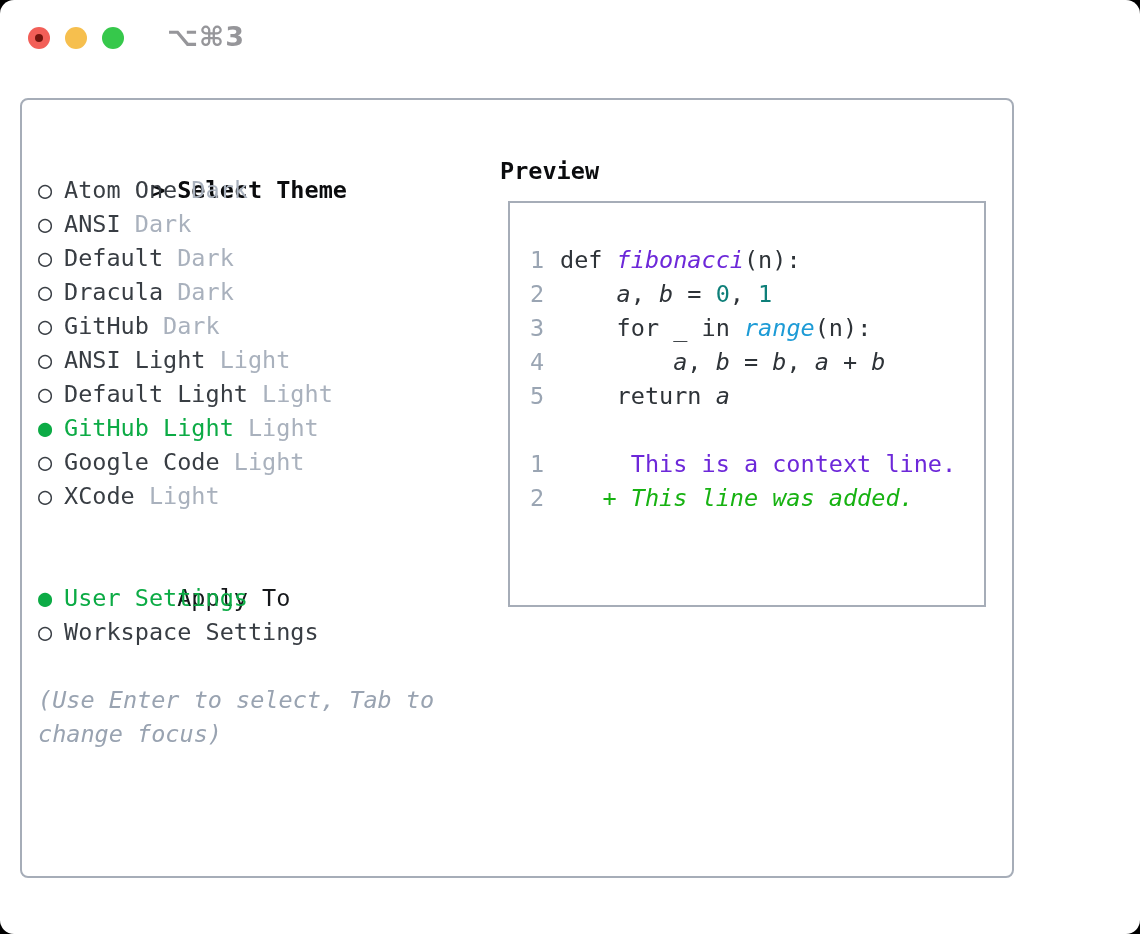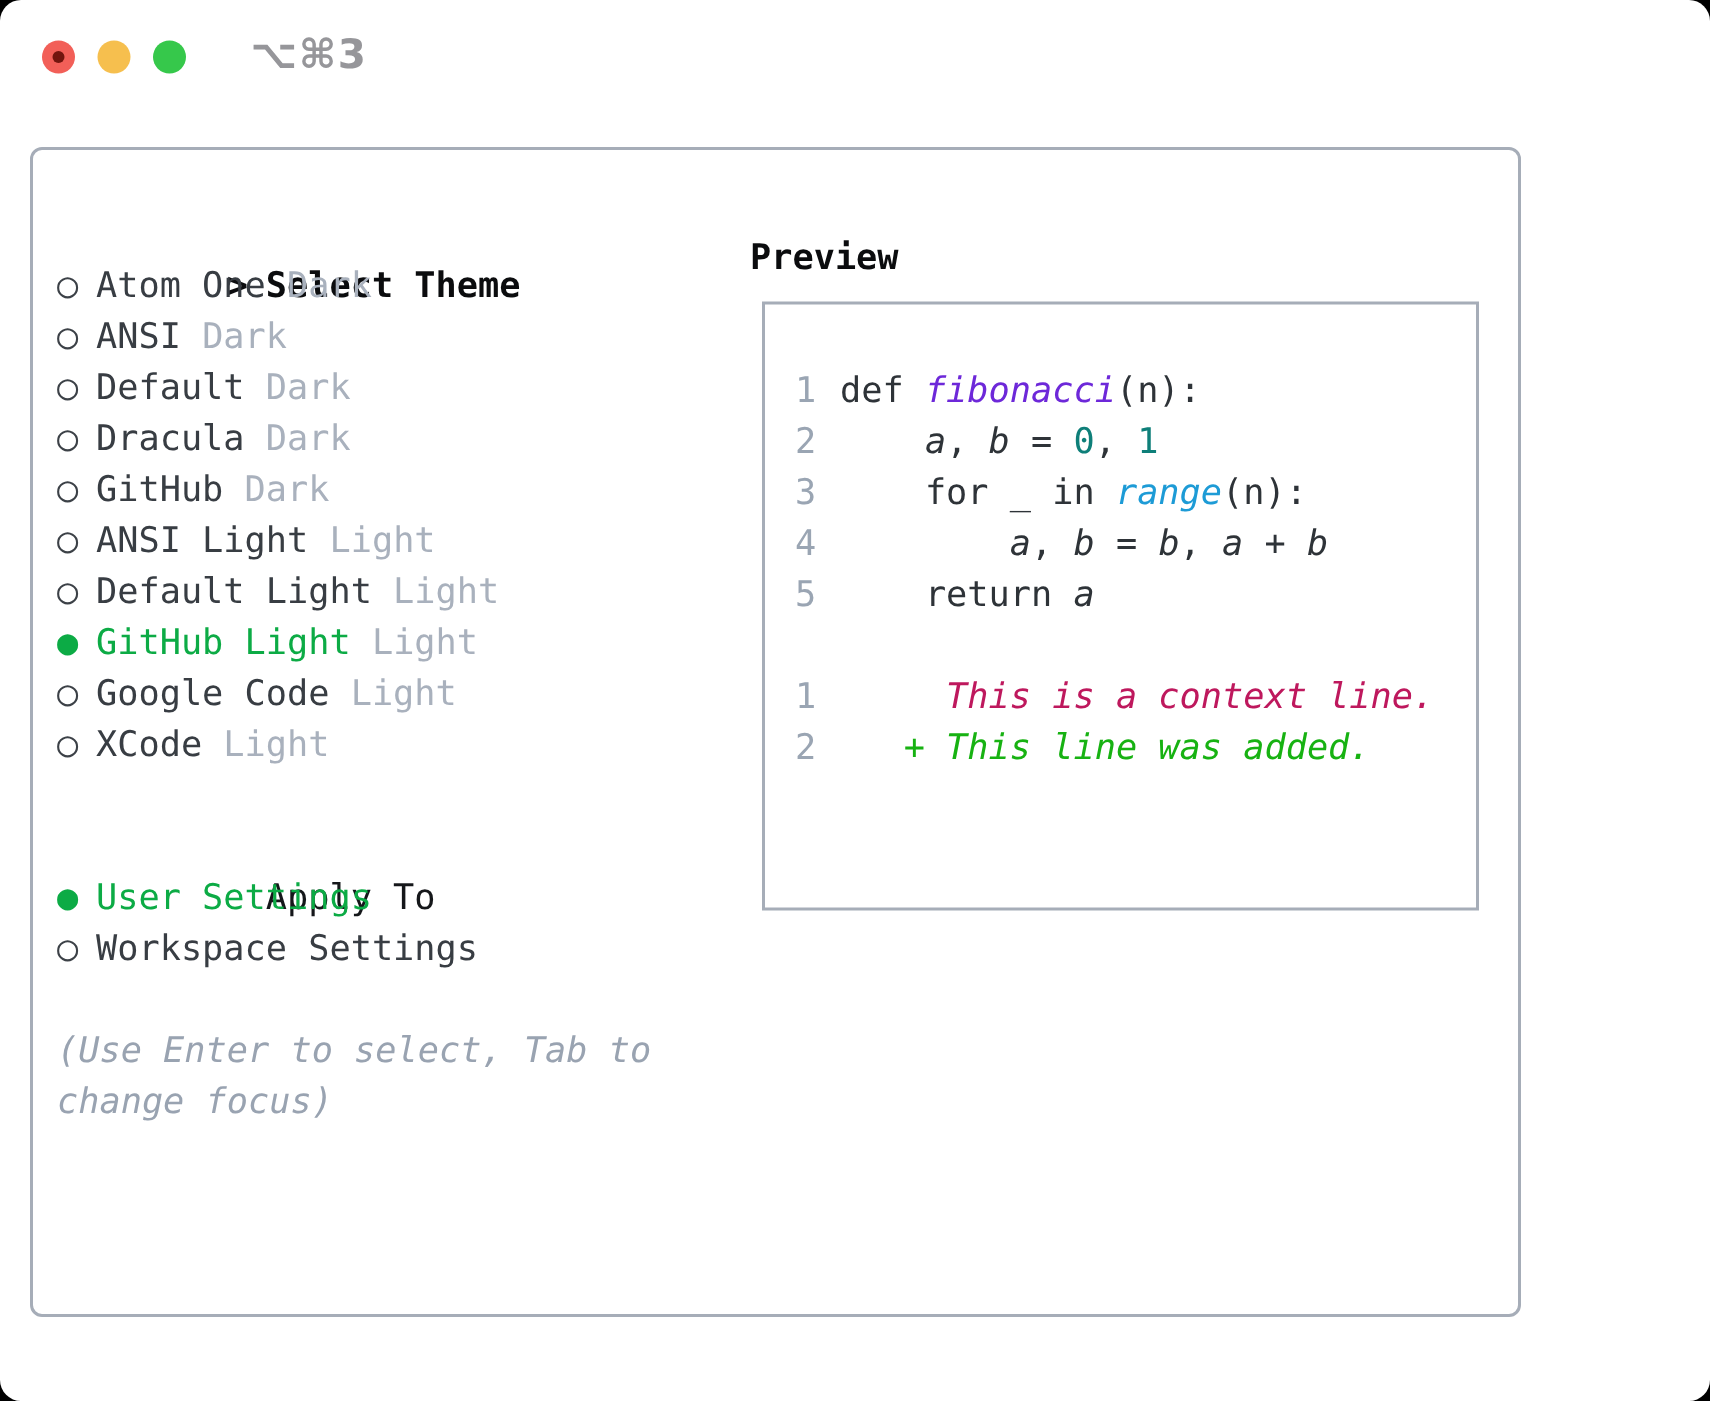--- a/index.html
+++ b/index.html
@@ -53,21 +53,21 @@
     border:2px solid #a6adb8;box-sizing:border-box;background:#fff;
     padding-top:40px;padding-left:20px;
   }
   .cline{height:34px;line-height:34px;font-size:23.5px;white-space:pre;}
   .ln{display:inline-block;width:30px;color:#9aa5b3;white-space:pre;}
   .tk-kw{color:#2e3338;}
   .tk-fn{color:#6d28d9;font-style:italic;}
   .tk-var{color:#2e3338;font-style:italic;}
   .tk-num{color:#0e7f79;}
   .tk-call{color:#1d9bd6;font-style:italic;}
-  .tk-ctx{color:#be185d;font-style:italic;}
+  .tk-ctx{color:#6d28d9;}
   .tk-del{color:#c43420;font-style:italic;}
   .tk-add{color:#17b212;font-style:italic;}
 </style>
 </head>
 <body>
 
 <div class="screen">
 
   <div class="titlebar">
     <div class="lights">

